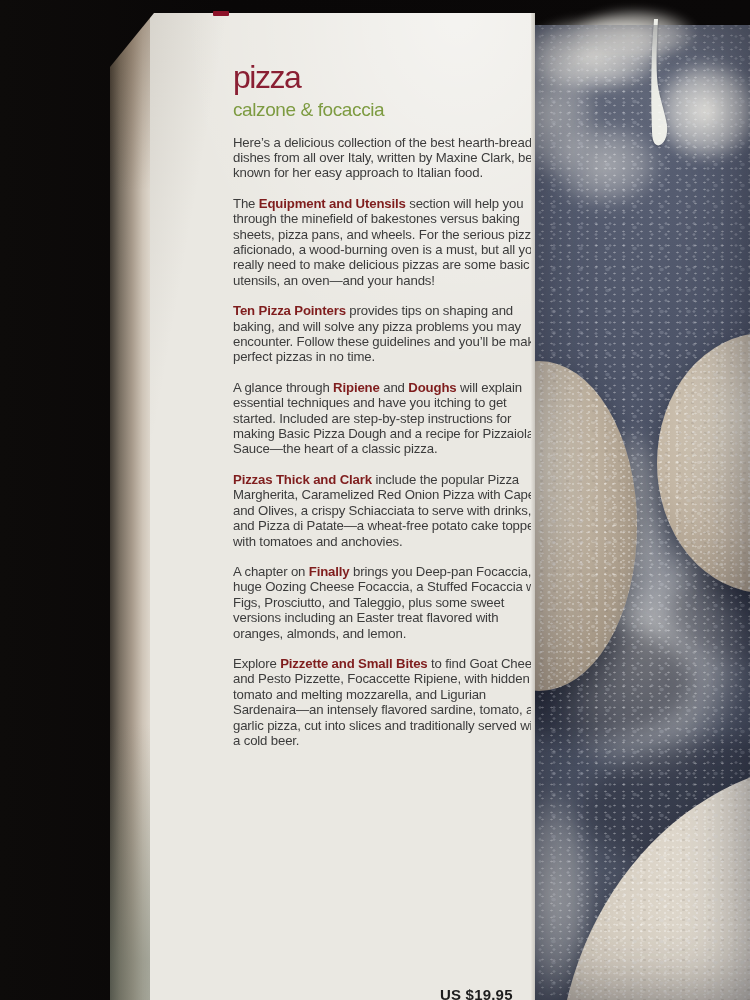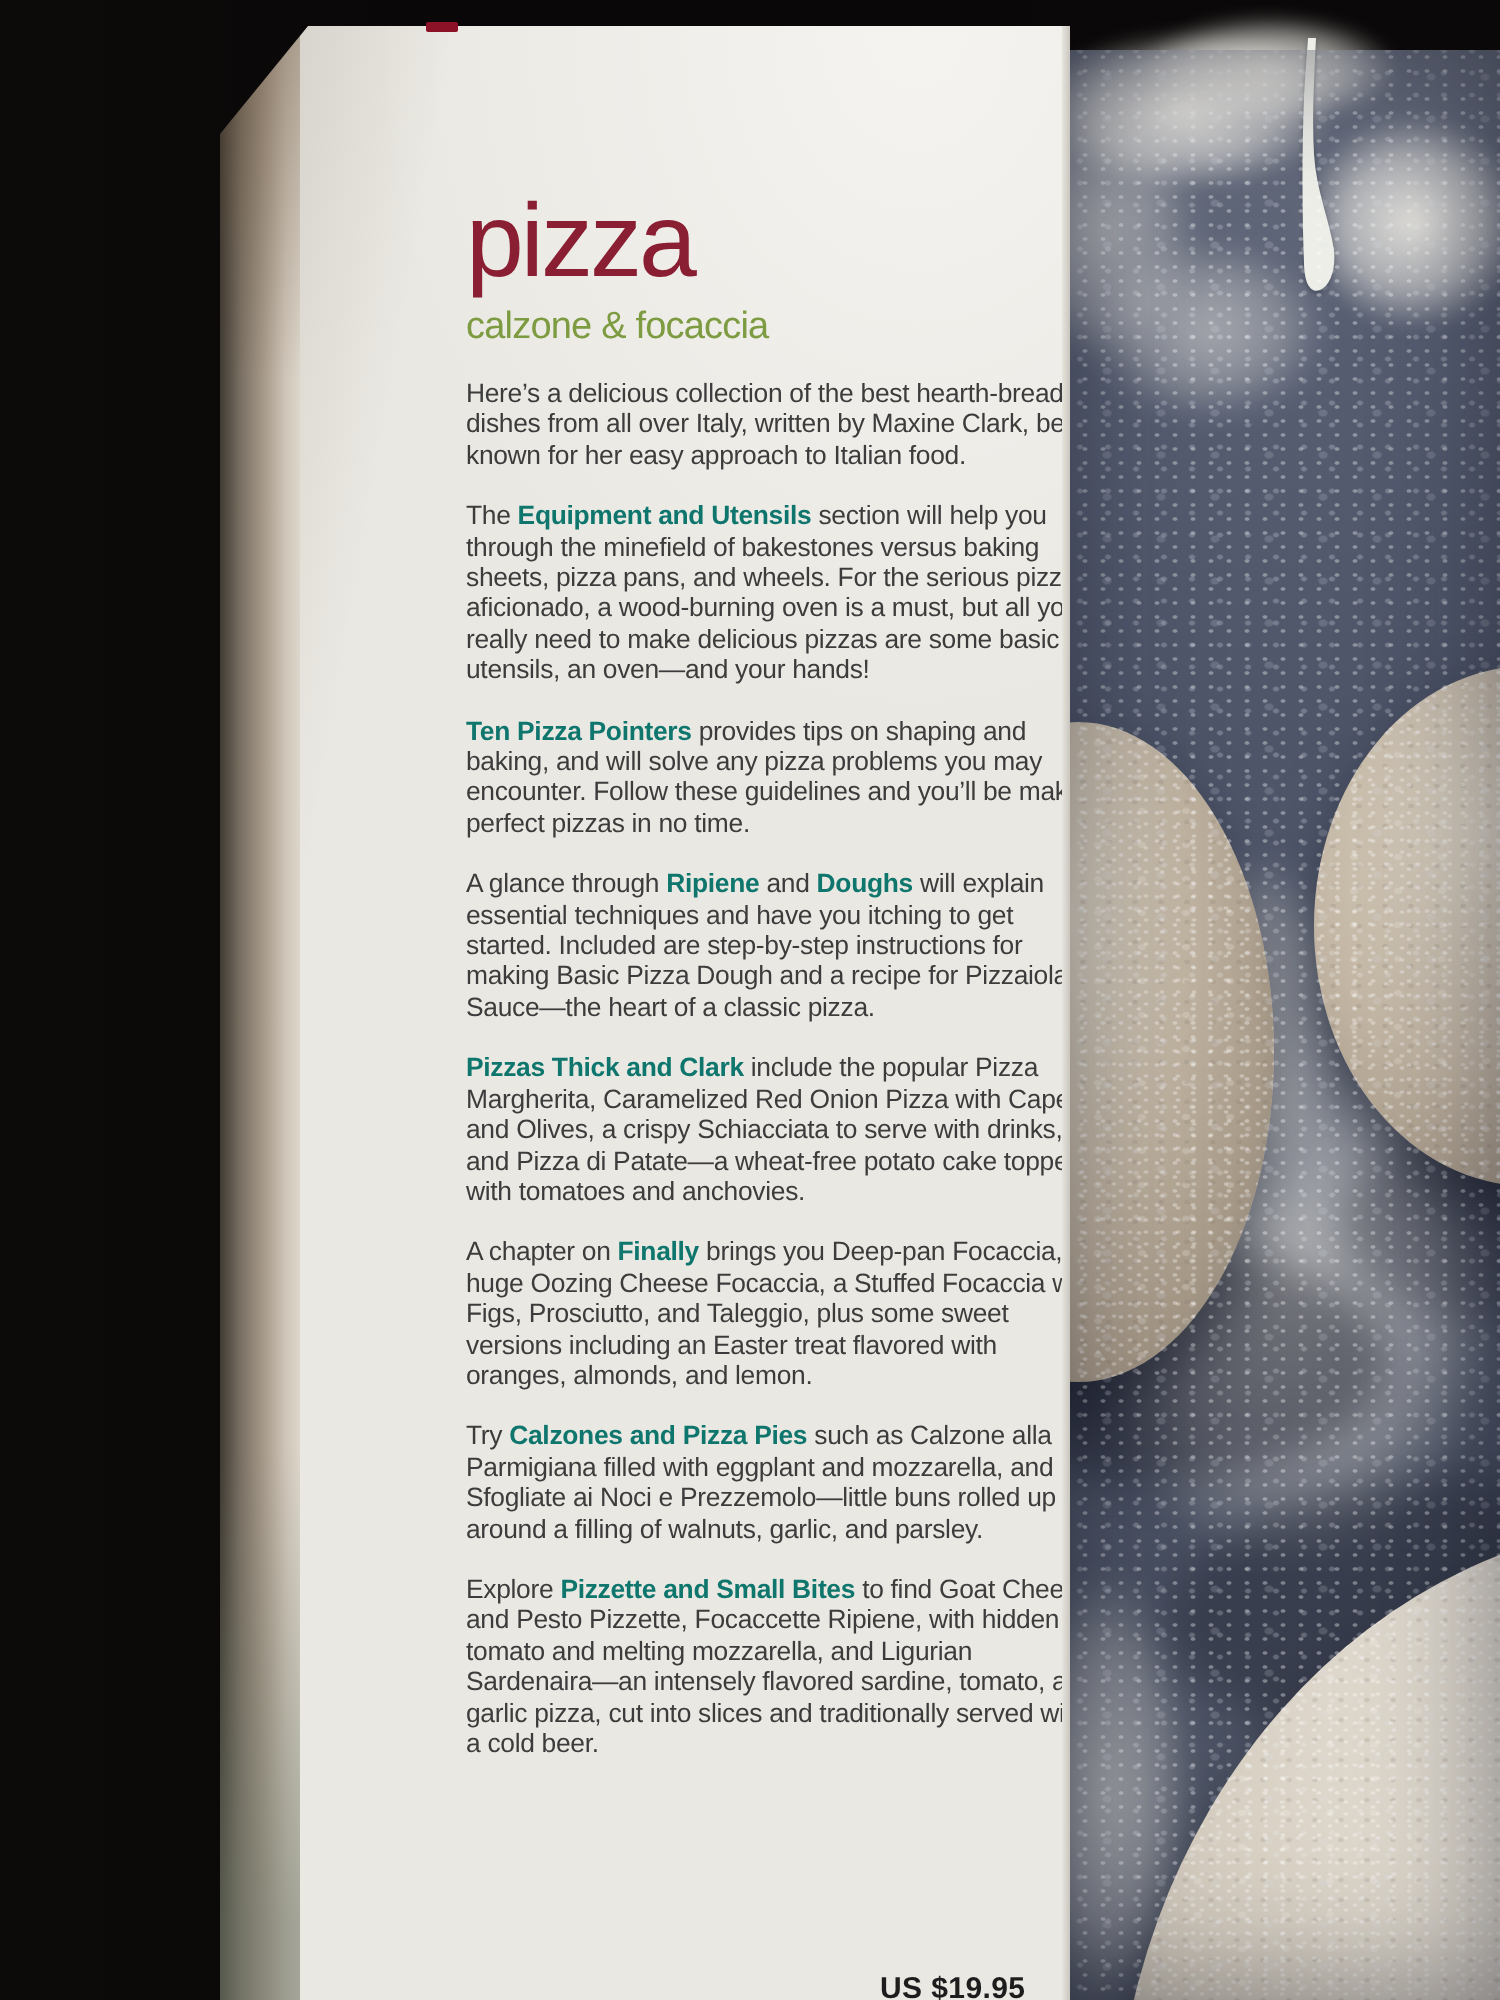--- a/index.html
+++ b/index.html
@@ -52,25 +52,25 @@
     background:linear-gradient(180deg,rgba(92,70,48,.38),rgba(0,0,0,0) 18%,rgba(0,0,0,0) 72%,rgba(108,118,104,.5) 96%);}
   .flap .paper{position:absolute;left:40px;top:0;right:0;bottom:0;background:var(--flap-paper);}
   .flap .paper::before{content:"";position:absolute;inset:0;
     background:linear-gradient(100deg,rgba(120,110,95,.16),rgba(0,0,0,0) 14%),
                radial-gradient(120% 60% at 80% 0%,rgba(255,255,255,.5),rgba(0,0,0,0) 60%);}
   .flap .page-edge{position:absolute;right:0;top:0;width:4px;height:100%;
     background:linear-gradient(90deg,#e7e4de,#c9c6bf);}
   .red-speck{position:absolute;left:213px;top:11px;width:16px;height:5px;background:#8c1228;z-index:3;border-radius:1px;}
   
   .flap-text{position:absolute;left:83px;top:48px;width:318px;color:var(--body-text);}
-  .title{font-size:52px;line-height:1.02;letter-spacing:-1.5px;color:var(--title-red);margin-top:34px;}
+  .title{font-size:32px;line-height:1.02;letter-spacing:-1.5px;color:var(--title-red);}
   .subtitle{font-size:19px;line-height:1.05;letter-spacing:-.4px;color:var(--subtitle-green);margin-top:6px;}
   .paras{margin-top:15px;}
   .paras p{margin:0 0 15px 0;font-size:13.2px;line-height:15.4px;letter-spacing:-.15px;}
-  .paras b{color:#0f766e;}
+  .paras b{color:#7f1d1d;}
   .price{position:absolute;left:290px;top:973px;font-size:15px;font-weight:bold;color:#1d1d1d;letter-spacing:.2px;}
 </style>
 </head>
 <body>
 
 <div class="stage">
 
   <div class="spine-band"></div>
   <div class="photo">
     <div class="flour" style="left:-12px;top:-10px;width:150px;height:80px"></div>
@@ -100,21 +100,20 @@
       <div class="flap-text">
         <div class="title">pizza</div>
         <div class="subtitle">calzone &amp; focaccia</div>
         <div class="paras">
           <p><span>Here’s a delicious collection of the best hearth-bread dishes from all over Italy, written by Maxine Clark, best known for her easy approach to Italian food.</span></p>
           <p><span>The </span><b>Equipment and Utensils</b><span> section will help you through the minefield of bakestones versus baking sheets, pizza pans, and wheels. For the serious pizza aficionado, a wood-burning oven is a must, but all you really need to make delicious pizzas are some basic utensils, an oven—and your hands!</span></p>
           <p><b>Ten Pizza Pointers</b><span> provides tips on shaping and baking, and will solve any pizza problems you may encounter. Follow these guidelines and you’ll be making perfect pizzas in no time.</span></p>
           <p><span>A glance through </span><b>Ripiene</b><span> and </span><b>Doughs</b><span> will explain essential techniques and have you itching to get started. Included are step-by-step instructions for making Basic Pizza Dough and a recipe for Pizzaiola Sauce—the heart of a classic pizza.</span></p>
           <p><b>Pizzas Thick and Clark</b><span> include the popular Pizza Margherita, Caramelized Red Onion Pizza with Capers and Olives, a crispy Schiacciata to serve with drinks, and Pizza di Patate—a wheat-free potato cake topped with tomatoes and anchovies.</span></p>
           <p><span>A chapter on </span><b>Finally</b><span> brings you Deep-pan Focaccia, a huge Oozing Cheese Focaccia, a Stuffed Focaccia with Figs, Prosciutto, and Taleggio, plus some sweet versions including an Easter treat flavored with oranges, almonds, and lemon.</span></p>
-          <p><span>Try </span><b>Calzones and Pizza Pies</b><span> such as Calzone alla Parmigiana filled with eggplant and mozzarella, and Sfogliate ai Noci e Prezzemolo—little buns rolled up around a filling of walnuts, garlic, and parsley.</span></p>
           <p><span>Explore </span><b>Pizzette and Small Bites</b><span> to find Goat Cheese and Pesto Pizzette, Focaccette Ripiene, with hidden tomato and melting mozzarella, and Ligurian Sardenaira—an intensely flavored sardine, tomato, and garlic pizza, cut into slices and traditionally served with a cold beer.</span></p>
         </div>
       </div>
       <div class="price">US $19.95</div>
     </div>
     <div class="page-edge"></div>
   </div>
 
   <div class="red-speck"></div>
 </div>

